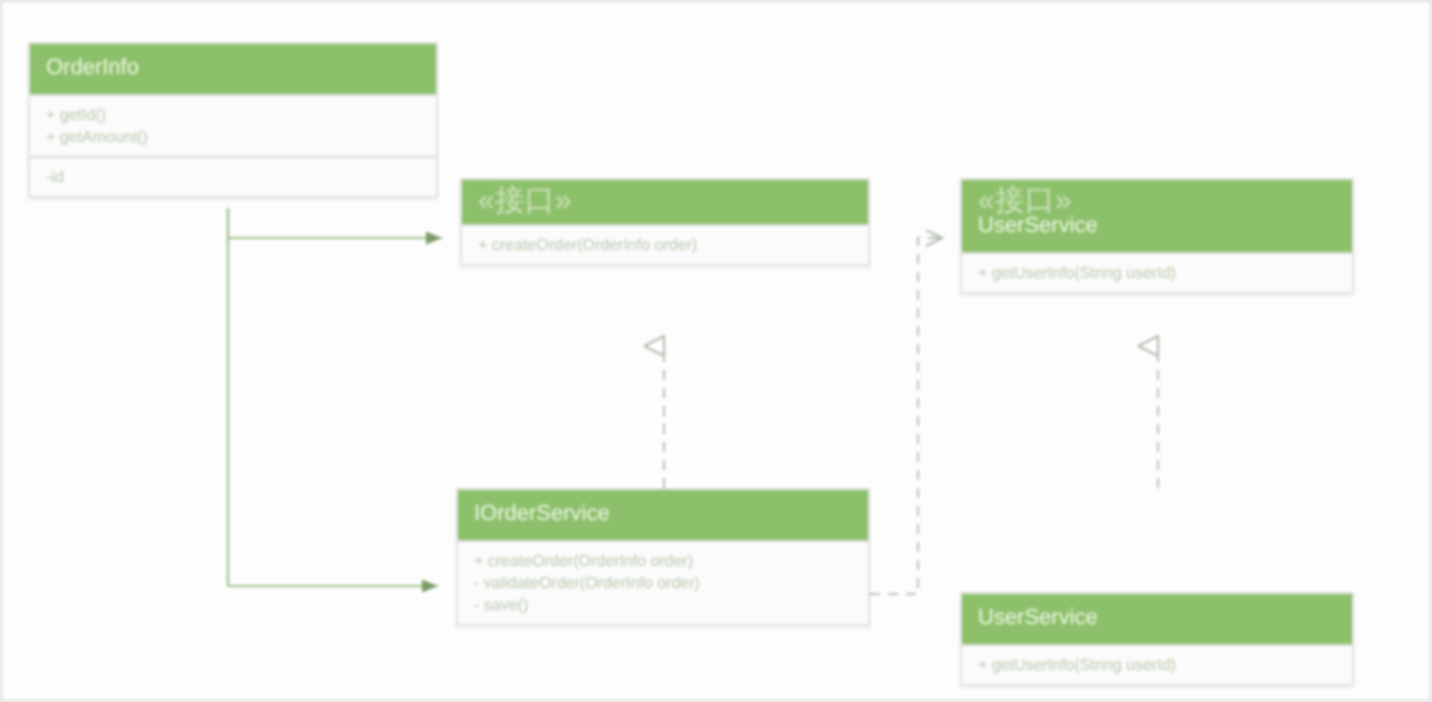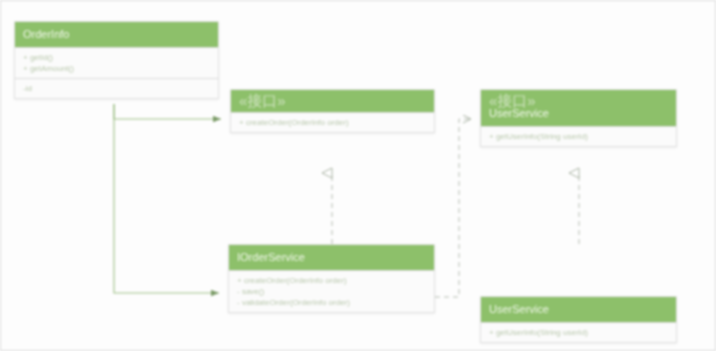--- a/index.html
+++ b/index.html
@@ -150,22 +150,22 @@
       <div class="uml-member">+ getUserInfo(String userId)</div>
     </div>
   </div>
 
   <div class="uml-box" id="box-orderservice">
     <div class="uml-header">
       <div class="uml-name">IOrderService</div>
     </div>
     <div class="uml-compartment">
       <div class="uml-member wrap">+ createOrder(OrderInfo order)</div>
+      <div class="uml-member wrap">- validateOrder(OrderInfo order)</div>
       <div class="uml-member wrap">- save()</div>
-      <div class="uml-member wrap">- validateOrder(OrderInfo order)</div>
     </div>
   </div>
 
   <div class="uml-box" id="box-userservice">
     <div class="uml-header">
       <div class="uml-name">UserService</div>
     </div>
     <div class="uml-compartment">
       <div class="uml-member wrap">+ getUserInfo(String userId)</div>
     </div>

